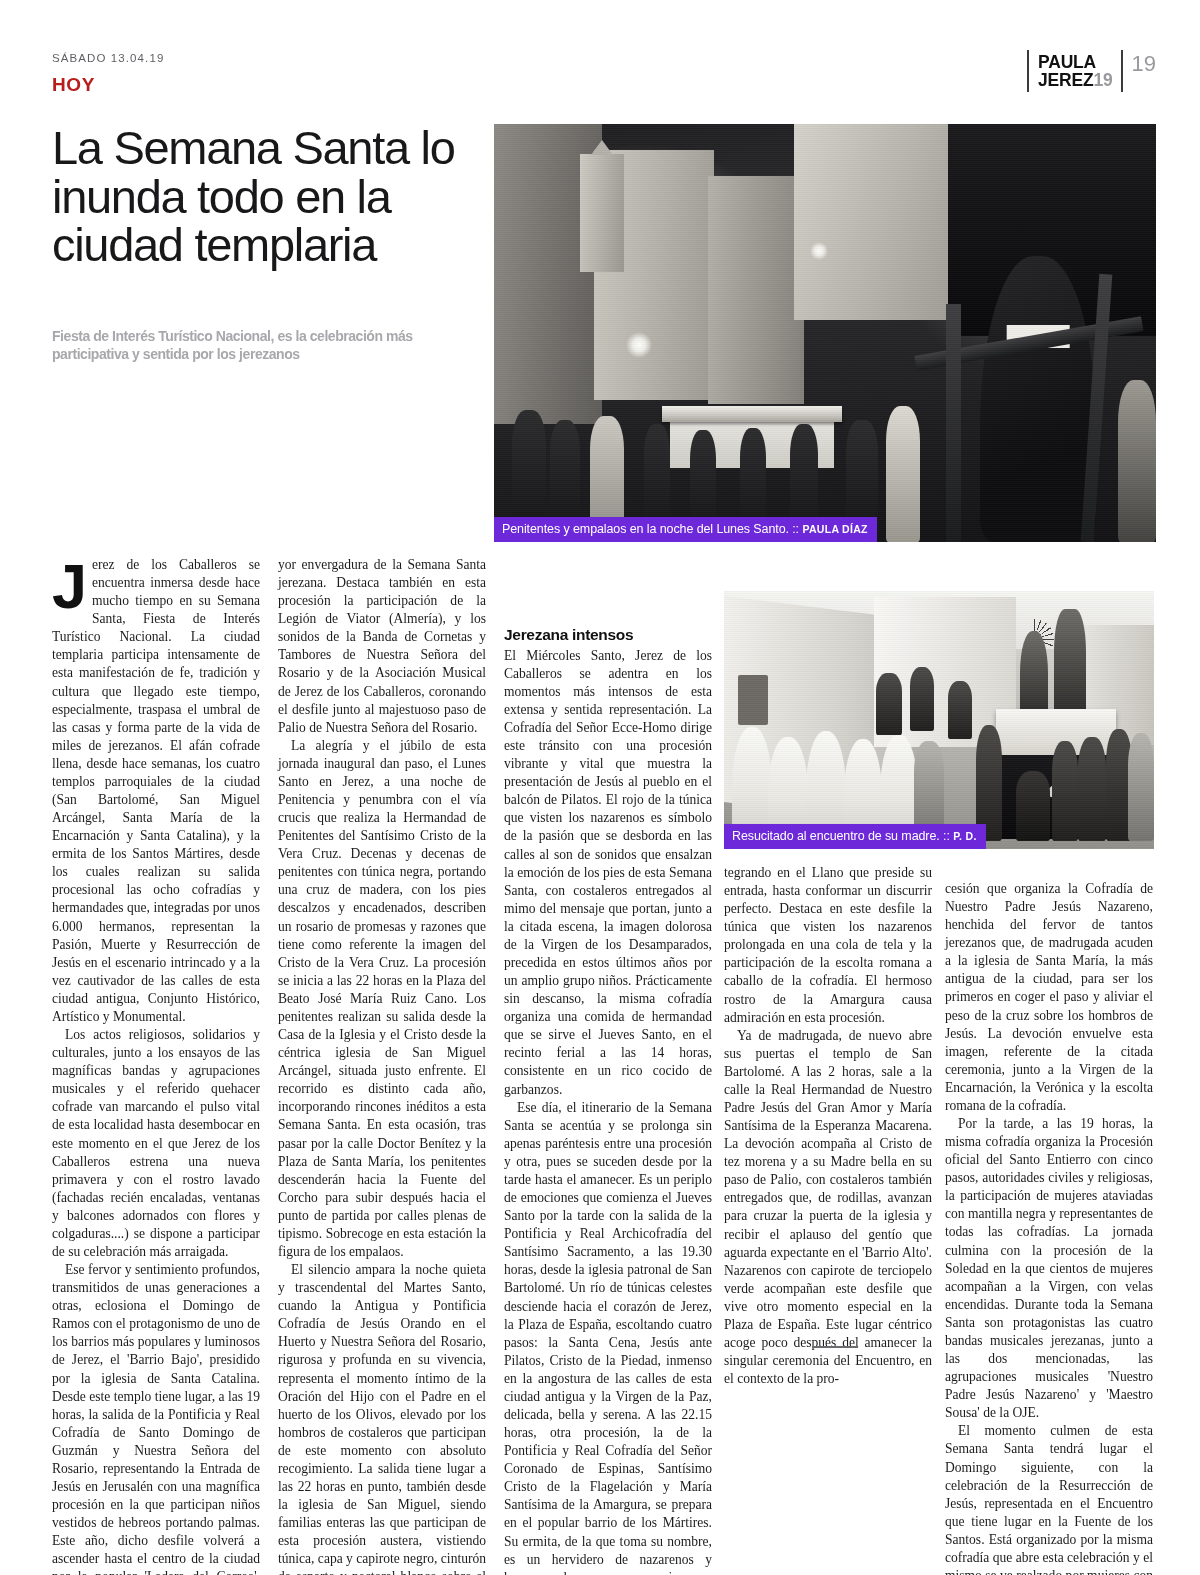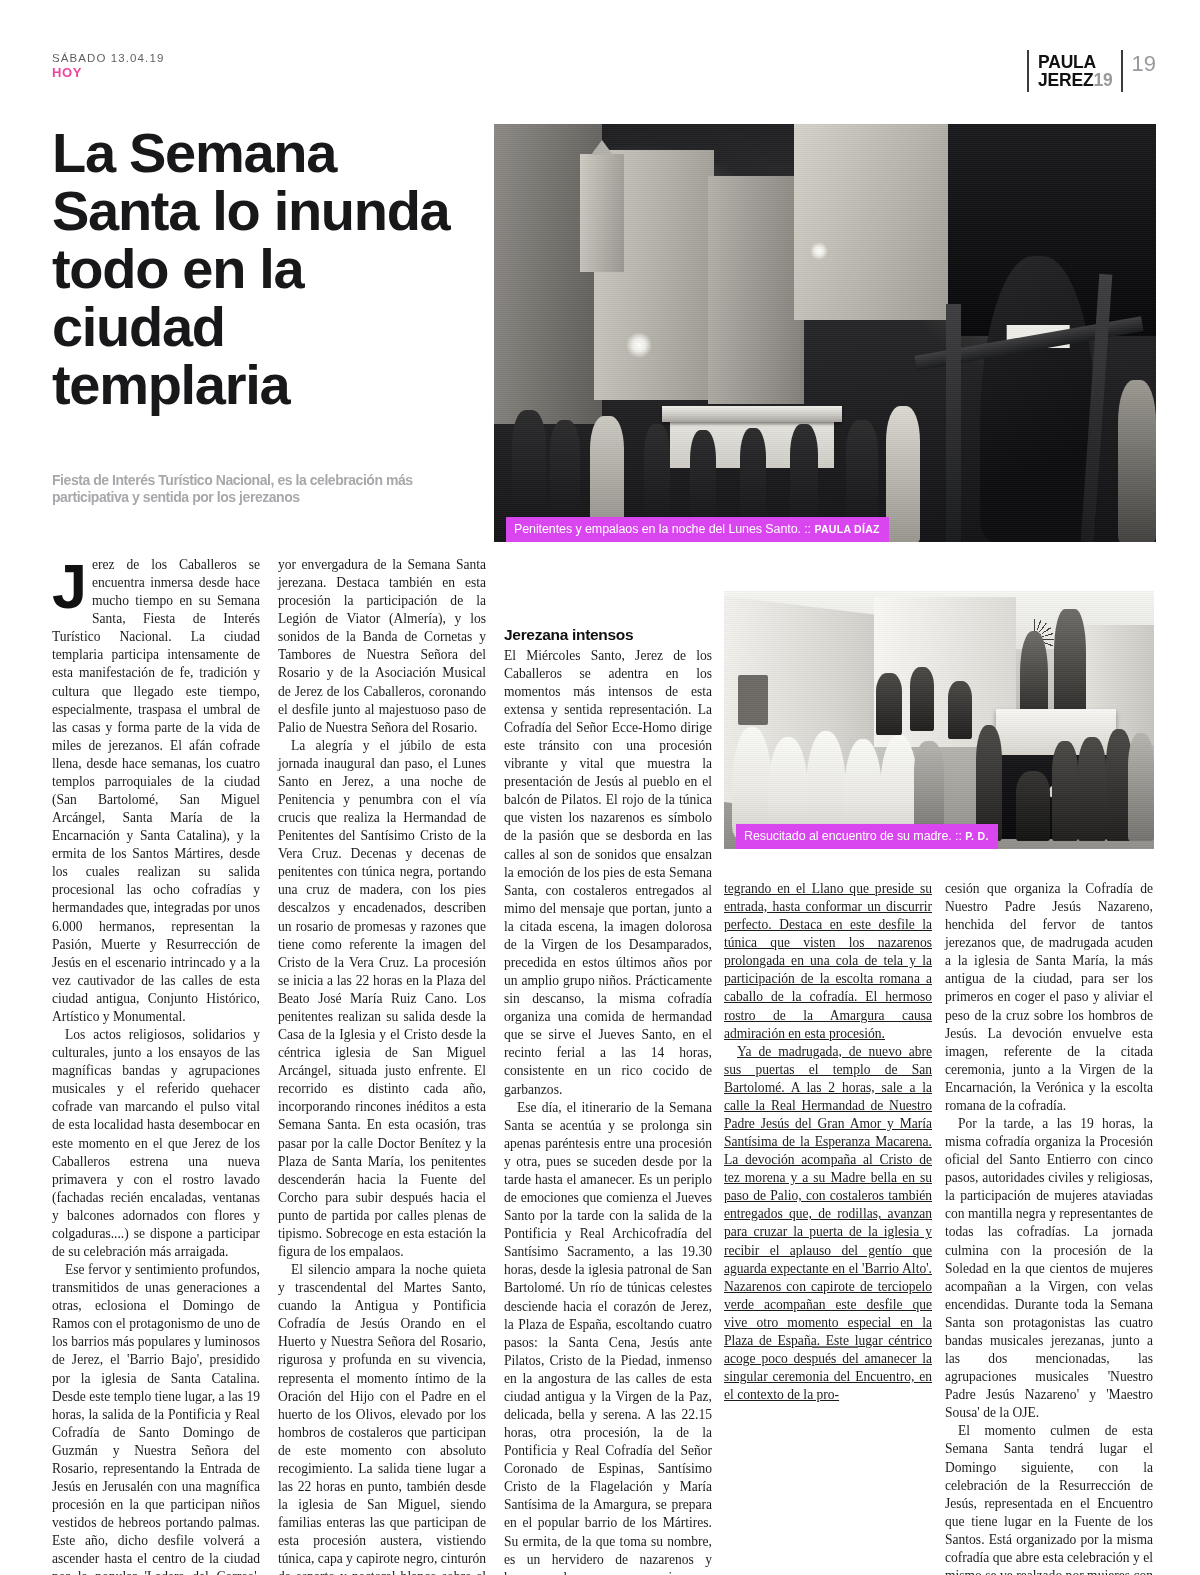--- a/index.html
+++ b/index.html
@@ -34,25 +34,25 @@
     line-height: 1.25;
     padding-top: 3px;
   }
   .mh-date {
     font-size: 11.5px;
     letter-spacing: 1.1px;
     color: #5f5f63;
     font-weight: 400;
   }
   .mh-brand {
-    font-size: 13px;
+    font-size: 19px;
     letter-spacing: 0.6px;
     font-weight: 700;
-    color: #ec4899;
-    margin-top: 0;
+    color: #b91c1c;
+    margin-top: 8px;
   }
   .mh-title {
     position: absolute;
     left: 50%;
     top: 2px;
     transform: translateX(-52%);
     font-family: "Liberation Sans", sans-serif;
     font-weight: 300;
     font-size: 40px;
     letter-spacing: 3.4px;
@@ -92,22 +92,22 @@
 
   
   .topzone {
     display: flex;
     gap: 22px;
     margin-top: 14px;
   }
   .headcol { width: 420px; }
   .headline {
     font-family: "Liberation Sans", sans-serif;
-    font-weight: 700;
-    font-size: 56px;
+    font-weight: 400;
+    font-size: 47px;
     line-height: 1.035;
     letter-spacing: -1.3px;
     color: #18181a;
   }
   .subhead {
     font-family: "Liberation Sans", sans-serif;
     font-weight: 700;
     font-size: 14px;
     line-height: 1.26;
     letter-spacing: -0.45px;
@@ -117,23 +117,23 @@
 
   .photo-main {
     width: 662px;
     height: 418px;
     position: relative;
     overflow: hidden;
     background: #2b2b2b;
   }
   .caption {
     position: absolute;
-    left: 12px;
+    left: 0;
     bottom: 0;
-    background: #d946ef;
+    background: #6d28d9;
     color: #fff;
     font-family: "Liberation Sans", sans-serif;
     font-size: 12.5px;
     line-height: 1.5;
     padding: 3px 9px 3px 8px;
     white-space: nowrap;
     letter-spacing: -0.1px;
   }
   .caption .credit {
     font-weight: 700;
@@ -155,21 +155,21 @@
     hyphens: auto;
     color: #1c1c1c;
   }
   .col p { text-indent: 13px; }
   .col p.noind { text-indent: 0; }
   .col p + p { margin-top: 0; }
 
   .c1 { left: 0;   top: 0;   }
   .c2 { left: 226px; top: 0; }
   .c3 { left: 452px; top: 60px; }
-  .c4 { left: 672px; top: 324px; text-decoration: underline; }
+  .c4 { left: 672px; top: 308px; }
   .c5 { left: 893px; top: 324px; }
 
   .dropcap-wrap::first-letter {
     float: left;
     font-family: "Liberation Sans", sans-serif;
     font-weight: 700;
     font-size: 63px;
     line-height: 0.84;
     padding: 4px 5px 0 0;
     color: #111;

